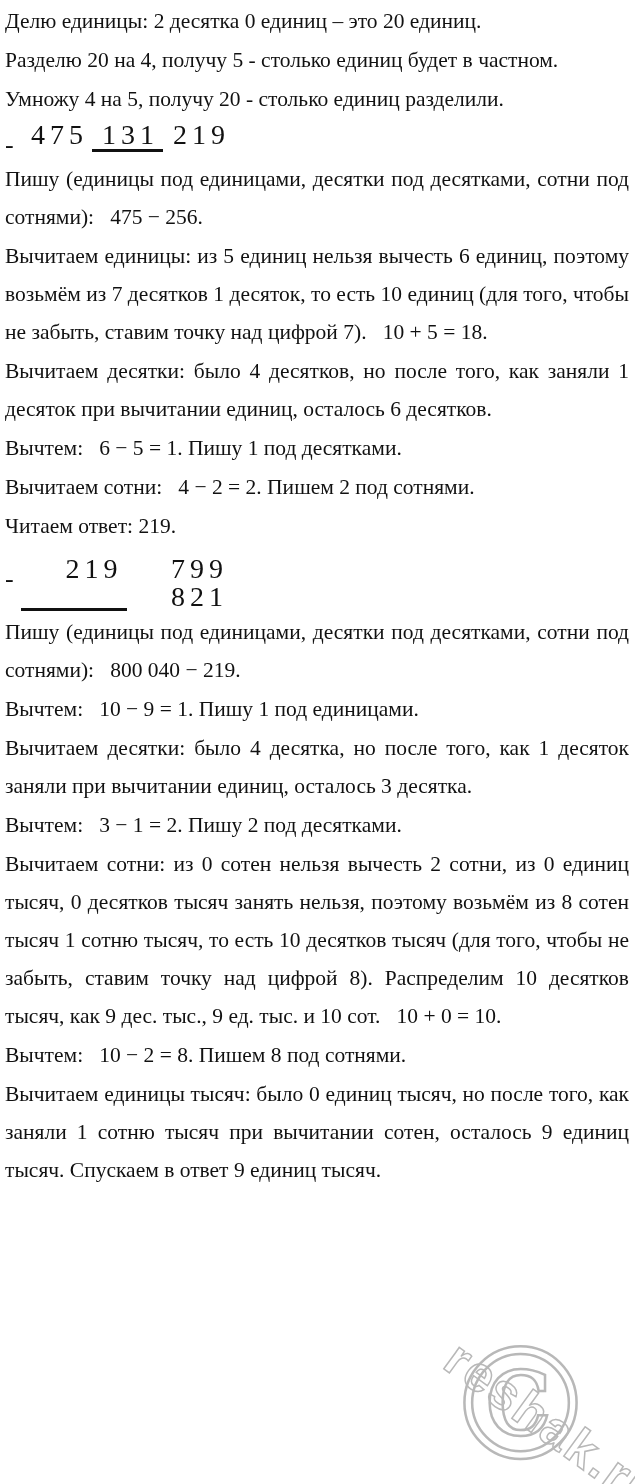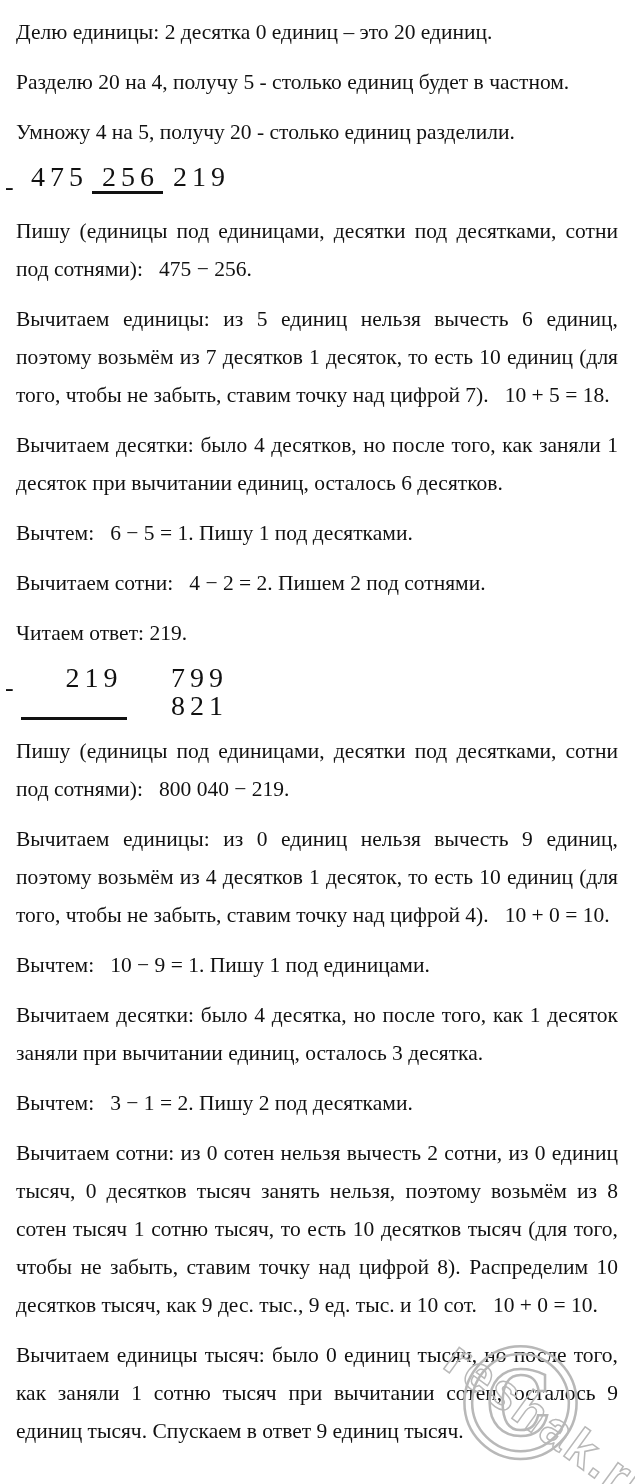--- a/index.html
+++ b/index.html
@@ -7,21 +7,21 @@
     width: 635px;
     height: 1484px;
     background: #ffffff;
     color: #111111;
     font-family: "Liberation Serif", "DejaVu Serif", serif;
     position: relative;
     overflow: hidden;
   }
   .doc { padding: 1px 5px 0 4px; }
   .line {
-    margin: 12px;
+    margin: 1px;
     font-size: 21.5px;
     line-height: 38px;
     text-align: justify;
     white-space: pre-wrap;
   }
   
   .col-sub {
     display: flex;
     align-items: flex-start;
     margin: 3px 0 2px 1px;
@@ -89,21 +89,21 @@
   <section>
     <p class="line">Делю единицы: 2 десятка 0 единиц – это 20 единиц.</p>
     <p class="line">Разделю 20 на 4, получу 5 - столько единиц будет в частном.</p>
     <p class="line">Умножу 4 на 5, получу 20 - столько единиц разделили.</p>
   </section>
 
   <div class="col-sub">
     <span class="minus">-</span>
     <div class="num-col">
       <div class="row">475</div>
-      <div class="row row-sub">256</div>
+      <div class="row row-sub">131</div>
       <div class="row row-diff">219</div>
     </div>
   </div>
 
   <section>
     <p class="line">Пишу (единицы под единицами, десятки под десятками, сотни под сотнями):  475 − 256.</p>
     <p class="line">Вычитаем единицы: из 5 единиц нельзя вычесть 6 единиц, поэтому возьмём из 7 десятков 1 десяток, то есть 10 единиц (для того, чтобы не забыть, ставим точку над цифрой 7).  10 + 5 = 18.</p>
     <p class="line">Вычитаем десятки: было 4 десятков, но после того, как заняли 1 десяток при вычитании единиц, осталось 6 десятков.</p>
     <p class="line">Вычтем:  6 − 5 = 1. Пишу 1 под десятками.</p>
     <p class="line">Вычитаем сотни:  4 − 2 = 2. Пишем 2 под сотнями.</p>
@@ -113,25 +113,25 @@
   <div class="col-sub col-sub-2">
     <span class="minus">-</span>
     <div class="num-col">
       <div class="row row-sub">219</div>
       <div class="row row-diff">799 821</div>
     </div>
   </div>
 
   <section>
     <p class="line">Пишу (единицы под единицами, десятки под десятками, сотни под сотнями):  800 040 − 219.</p>
-    <p class="line">Вычитаем единицы: из 0 единиц нельзя вычесть 9 единиц, поэтому возьмём из 4 десятков 1 десяток, то есть 10 единиц (для того, чтобы не забыть, ставим точку над цифрой 4).  10 + 0 = 10.</p>
     <p class="line">Вычтем:  10 − 9 = 1. Пишу 1 под единицами.</p>
     <p class="line">Вычитаем десятки: было 4 десятка, но после того, как 1 десяток заняли при вычитании единиц, осталось 3 десятка.</p>
     <p class="line">Вычтем:  3 − 1 = 2. Пишу 2 под десятками.</p>
     <p class="line">Вычитаем сотни: из 0 сотен нельзя вычесть 2 сотни, из 0 единиц тысяч, 0 десятков тысяч занять нельзя, поэтому возьмём из 8 сотен тысяч 1 сотню тысяч, то есть 10 десятков тысяч (для того, чтобы не забыть, ставим точку над цифрой 8). Распределим 10 десятков тысяч, как 9 дес. тыс., 9 ед. тыс. и 10 сот.  10 + 0 = 10.</p>
+    <p class="line">Вычтем:  10 − 2 = 8. Пишем 8 под сотнями.</p>
     <p class="line">Вычитаем единицы тысяч: было 0 единиц тысяч, но после того, как заняли 1 сотню тысяч при вычитании сотен, осталось 9 единиц тысяч. Спускаем в ответ 9 единиц тысяч.</p>
   </section>
 
 </main>
 
 <div class="watermark">
   <span class="wm-copy">©</span>
   <span class="wm-text">reshak.ru</span>
 </div>
 

